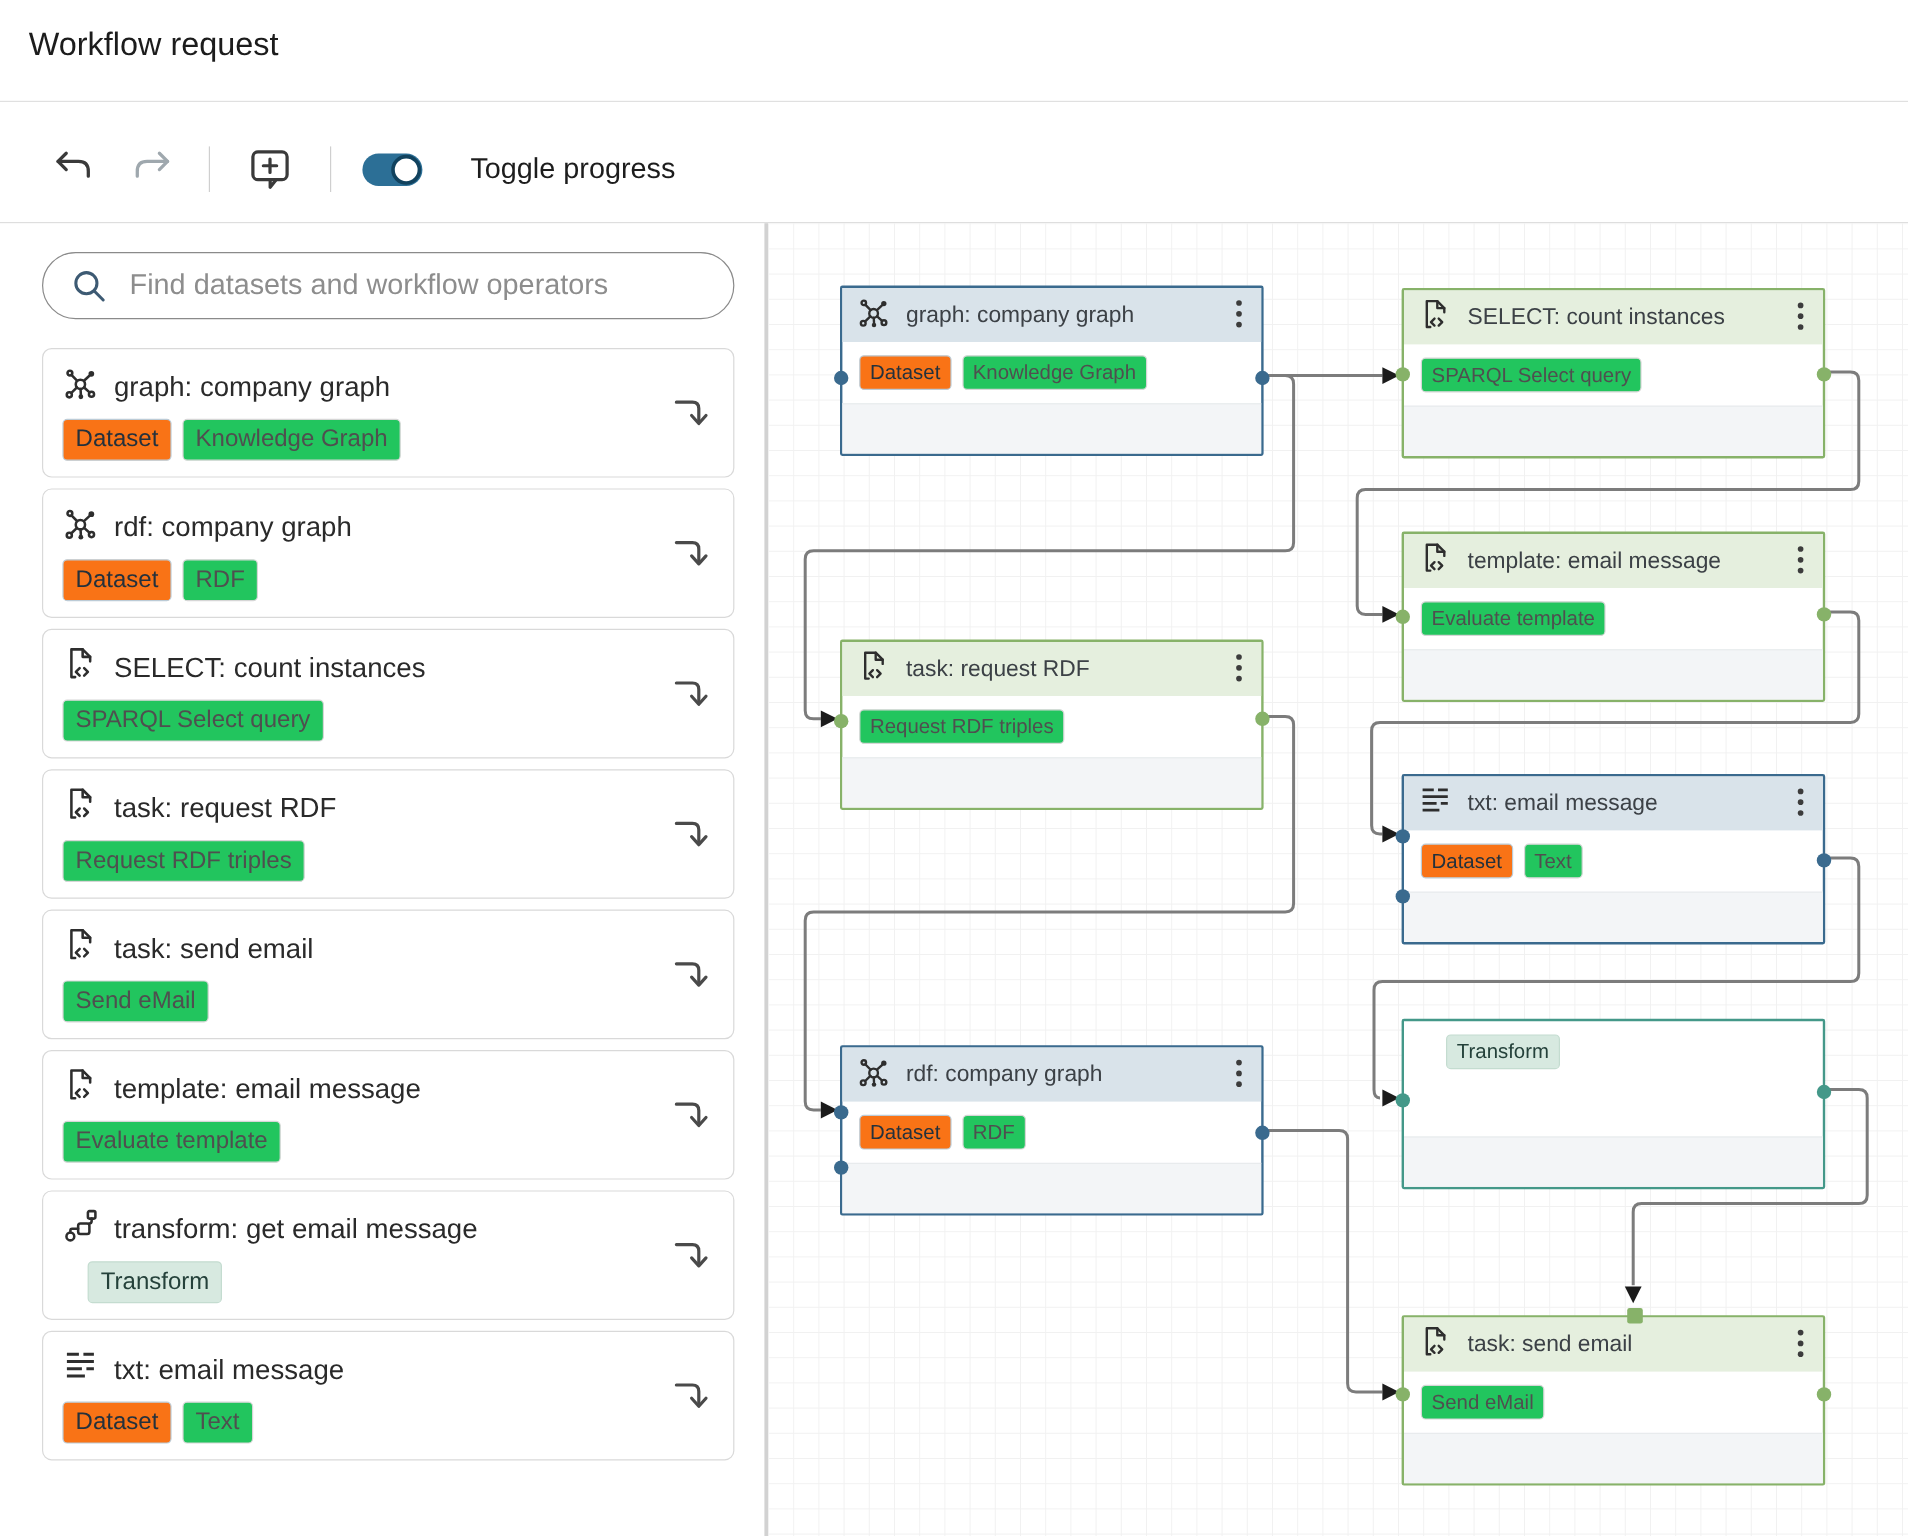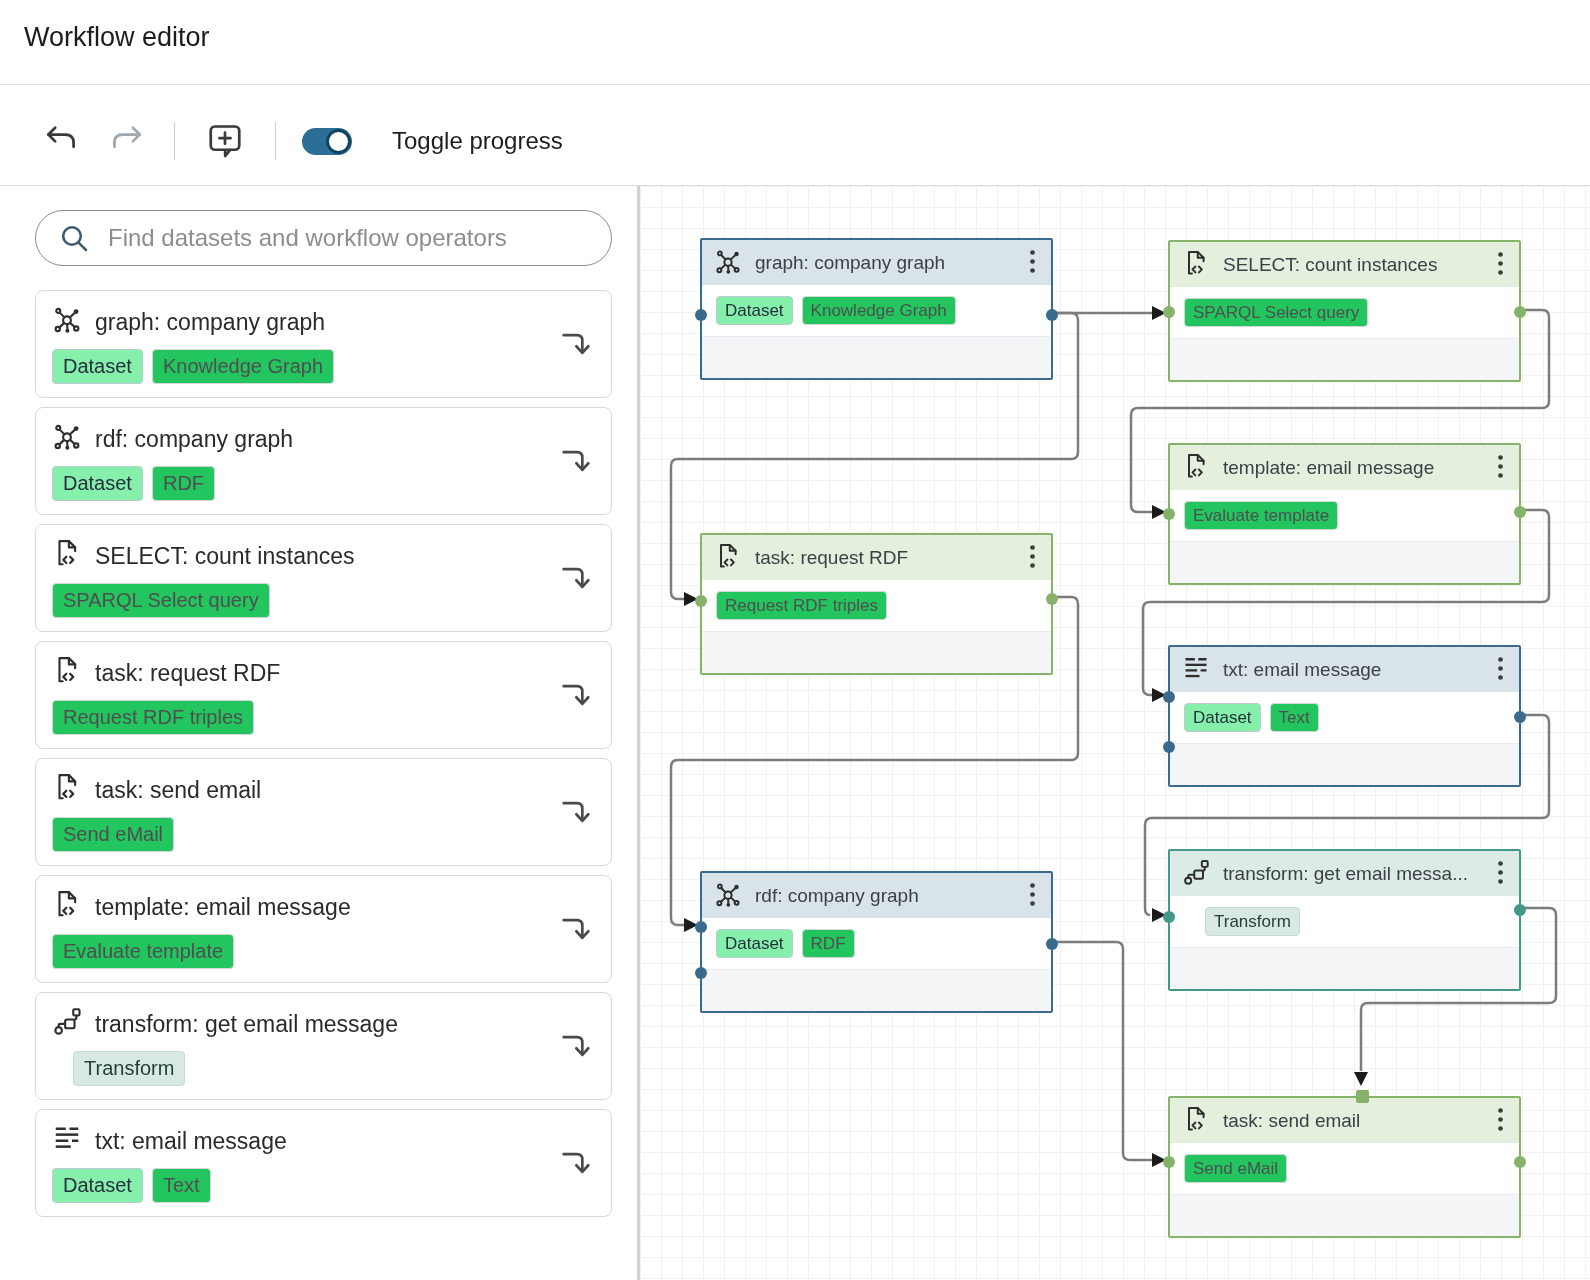--- a/index.html
+++ b/index.html
@@ -23,21 +23,21 @@
   .searchbox input::placeholder{color:#8d8d8d;}
   .searchbox .sicon{position:absolute;left:22px;top:11px;}
   .opcard{position:relative;border:1px solid #d9d9d9;border-radius:8px;background:#fff;
           padding:13px 70px 13px 16px;margin-bottom:9px;min-height:75px;box-sizing:border-box;}
   .opcard .trow{display:flex;align-items:center;gap:13px;font-size:23px;color:#2a2a2a;}
   .opcard .tags{margin-top:9px;display:flex;gap:9px;}
   .opcard .action{position:absolute;right:16px;top:50%;transform:translateY(-50%);
                   background:none;border:none;cursor:pointer;padding:4px;}
   
   .tag{display:inline-block;font-size:20px;line-height:1.25;padding:4px 10px;border-radius:4px;white-space:nowrap;}
-  .tag.dataset{background:#86efac;border:1px solid #bccbd6;color:#24313c;}
+  .tag.dataset{background:#f97316;border:1px solid #bccbd6;color:#24313c;}
   .tag.plain{background:#22c55e;border:1px solid #d6d6d6;color:#4f4f4f;}
   .tag.transform{background:#d7e9e0;border:1px solid #c4dcd0;color:#24413a;margin-left:21px;}
   
   .canvas{position:absolute;left:637px;top:186px;width:953px;height:1094px;background:#fff;
           border-left:3px solid #d2d2d2;overflow:hidden;
           background-image:linear-gradient(#f1f1f1 1px,transparent 1px),
                            linear-gradient(90deg,#f1f1f1 1px,transparent 1px);
           background-size:21px 21px;}
   .edges{position:absolute;left:0;top:0;z-index:1;}
   .node{position:absolute;width:353px;height:142px;background:#fff;border:2px solid var(--c);
@@ -52,21 +52,21 @@
   .port.left{left:-7px;}
   .port.right{right:-7px;}
   .port.top{width:13px;height:13px;border-radius:2px;top:-8px;}
   .v-blue{--c:#3a6a8e;--h:#d9e3ea;}
   .v-green{--c:#87b269;--h:#e5efde;}
   .v-teal{--c:#449889;--h:#dcebe5;}
 </style>
 </head>
 <body>
 
-<div class="page-title">Workflow editor</div>
+<div class="page-title">Workflow request</div>
 <div class="hline" style="top:84px;"></div>
 
 <div class="toolbar">
   <button class="tbtn">
     <span>
       <svg width="36" height="30" viewBox="0 0 26 22" fill="none" stroke="#3a3a3a" stroke-width="2" stroke-linecap="round" stroke-linejoin="round">
           <path d="M8 2 L3 7 L8 12"></path>
           <path d="M3 7 H15.5 Q21.5 7 21.5 13 V16"></path>
         </svg>
     </span>
@@ -449,36 +449,20 @@
      <div class="node-body">
        <span class="tag dataset">Dataset</span>
           <span class="tag plain">RDF</span>
      </div>
      <div class="node-footer"></div>
      <span class="port left" style="top:48px"></span>
         <span class="port left" style="top:94px"></span>
         <span class="port right" style="top:65px"></span>
       </div>
       <div class="node v-teal" style="left: 528px; top: 663px;">
-        <div class="node-header">
-       <span><svg width="28" height="28" viewBox="0 0 24 24" fill="none" stroke="#2e2e2e" stroke-width="1.7" stroke-linecap="round" stroke-linejoin="round">
-     <rect x="17" y="2.6" width="5" height="5" rx="1"></rect>
-     <circle cx="5.3" cy="19.5" r="2.6"></circle>
-     <rect x="10.5" y="10.8" width="7.5" height="7" rx="1.5"></rect>
-     <path d="M5.3 16.9 V15.5 Q5.3 14.3 6.5 14.3 H10.5 M19.5 7.6 V9.2 Q19.5 10.8 18 10.8"></path>
-            </svg></span>
-       <span class="node-title">transform: get email messa...</span>
-       <button class="kebab">
-         <span><svg width="9" height="27" viewBox="0 0 8 24" fill="#3c3c3c">
-     <circle cx="4" cy="4" r="2.1"></circle>
-                <circle cx="4" cy="12" r="2.1"></circle>
-                <circle cx="4" cy="20" r="2.1"></circle>
-              </svg></span>
-       </button>
-     </div>
      <div class="node-body">
        <span class="tag transform">Transform</span>
      </div>
      <div class="node-footer"></div>
      <span class="port left" style="top:60px"></span>
         <span class="port right" style="top:53px"></span>
       </div>
       <div class="node v-green" style="left: 528px; top: 910px;">
         <div class="node-header">
        <span><svg width="28" height="28" viewBox="0 0 22 24" fill="none" stroke="#2e2e2e" stroke-width="1.7" stroke-linecap="round" stroke-linejoin="round">

